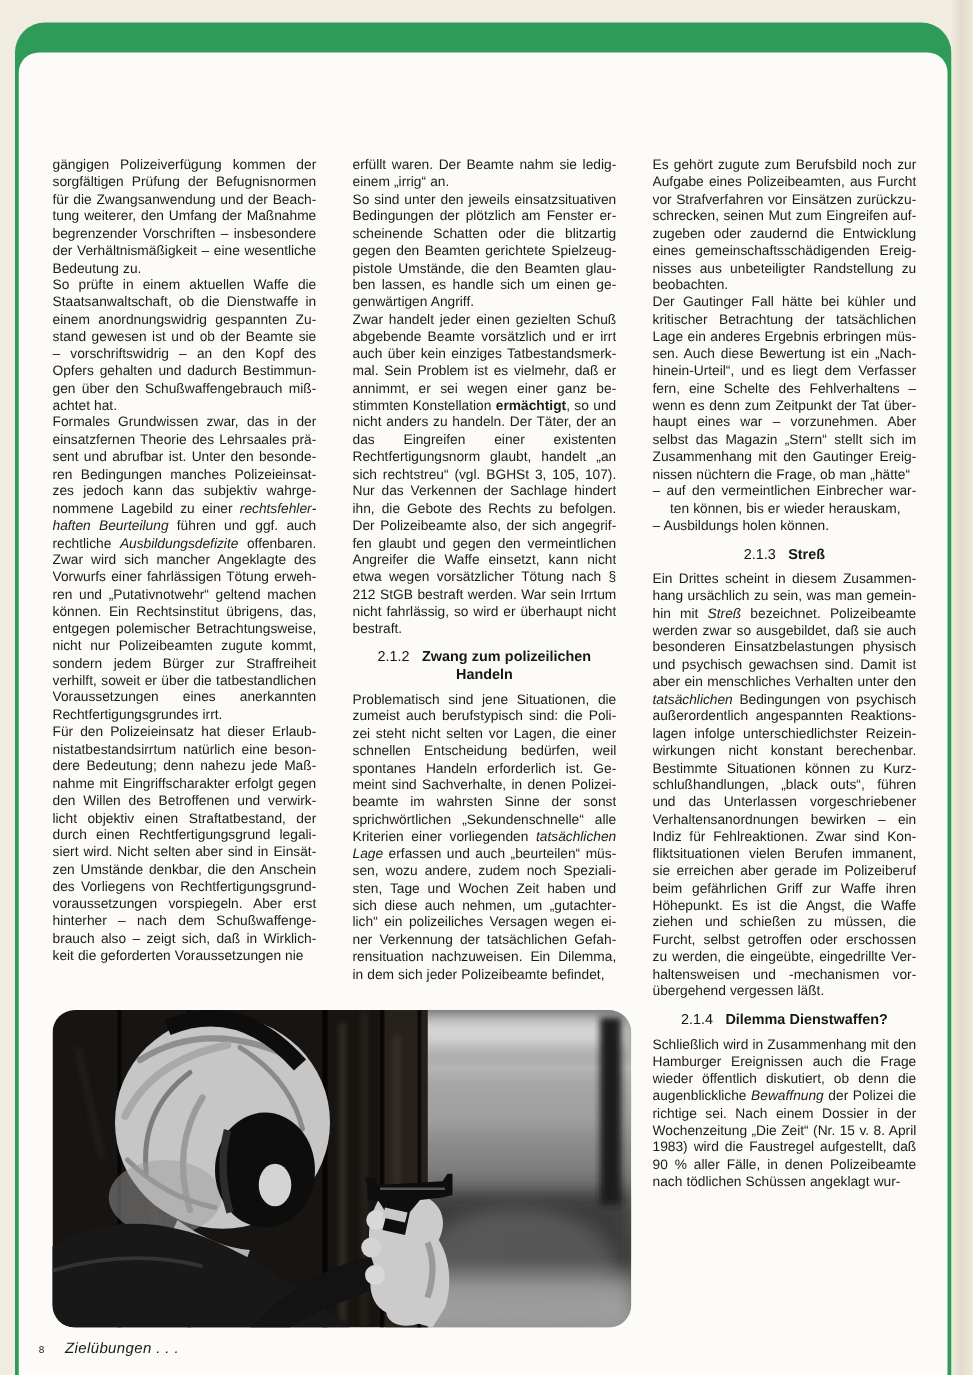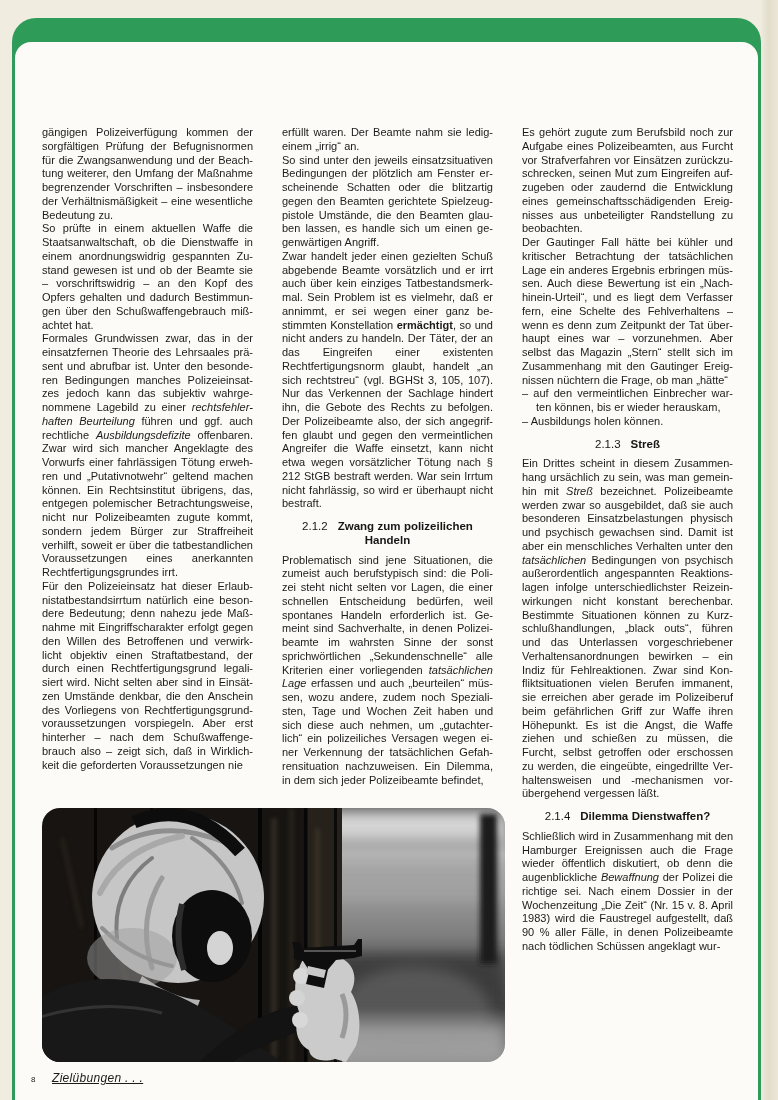--- a/index.html
+++ b/index.html
@@ -33,21 +33,21 @@
   }
   .col-right{height:966px;overflow:hidden;}
   .para{margin:0;}
   .subhead{margin:9px 0 6px 0;text-align:center;font-size:11.5px;color:#161616;}
   .h-num{font-weight:normal;margin-right:10px;}
   .h-title{font-weight:bold;}
   .dash-item{margin:0;padding-left:14px;text-indent:-14px;}
   .photo{display:block;margin-top:6px;}
   .caption-row{margin-top:9px;display:flex;align-items:baseline;}
   .page-num{font-size:8px;color:#222;width:21px;margin-left:-11px;}
-  .caption{font-style:italic;font-size:12px;letter-spacing:0.3px;color:#1b1b1b;text-decoration:underline;}
+  .caption{font-style:italic;font-size:12px;letter-spacing:0.3px;color:#1b1b1b;}
 </style>
 </head>
 <body style="background: rgb(240, 236, 223);">
 
 <div class="scan-right-edge"></div>
 
 <div class="frame" style="background: rgb(46, 155, 88);">
   <div class="page" style="background: rgb(252, 251, 247);"></div>
 </div>
 

